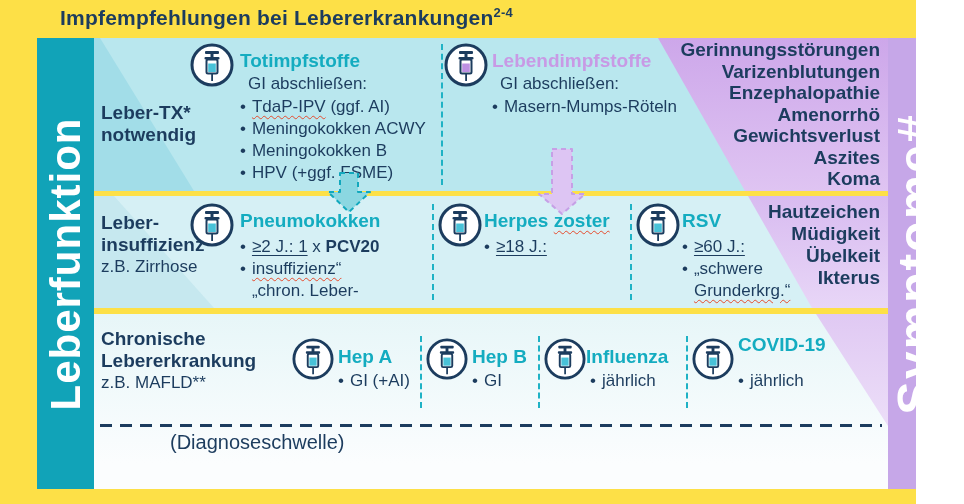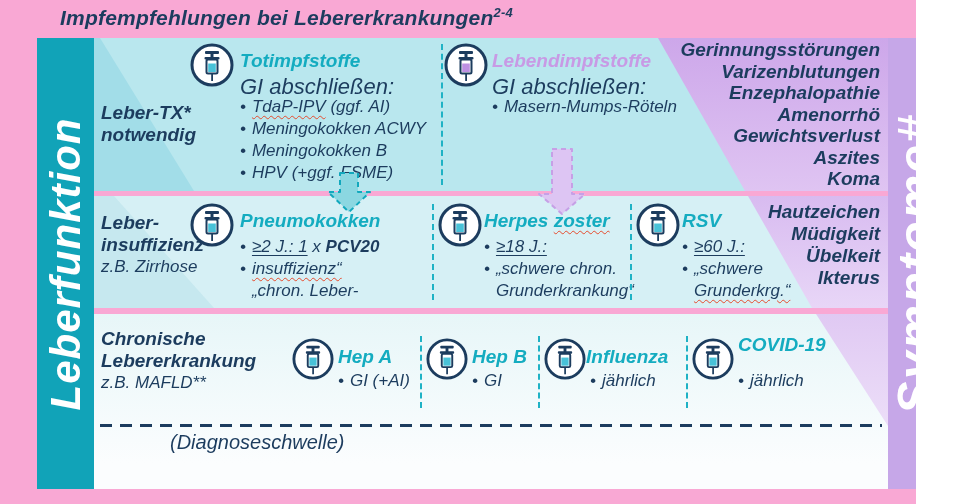--- a/index.html
+++ b/index.html
@@ -1,17 +1,17 @@
 <!DOCTYPE html>
 <html style="--navy: #1c3c5e; --teal: #14acc0; --purple_heading: #c89ae5; --left_bar: #11a3b8; --right_bar: #c6a7e8; --row1_bg: #b9e7ee; --row1_accent: #a2dde8; --row2_bg: #d6f0f5; --row3_top: #e7f6f8; --red_wavy: #e64b2e; --divider: #1fb2c5;"><head>
 <meta charset="utf-8">
 <style>
   html,body{margin:0;padding:0;background:#fff;}
-  .canvas{position:relative;width:916px;height:504px;background:#f9a8d4;overflow:hidden;
-          font-family:"Liberation Sans",sans-serif;color:var(--navy);font-style:italic;}
+  .canvas{position:relative;width:916px;height:504px;background:#fde047;overflow:hidden;
+          font-family:"Liberation Sans",sans-serif;color:var(--navy);}
   .abs{position:absolute;}
 
   .title{left:60px;top:5px;font-size:21px;font-weight:700;color:var(--navy);letter-spacing:.2px;}
   .title sup{font-size:13px;}
 
   .vbar{display:flex;align-items:center;justify-content:center;overflow:hidden;}
   .vbar>span{transform:rotate(-90deg);white-space:nowrap;color:#fff;font-weight:700;}
   .bar-left{left:37px;top:38px;width:57px;height:451px;background:var(--left_bar);}
   .bar-left>span{font-size:42px;letter-spacing:1px;}
   .bar-right{left:888px;top:38px;width:55px;height:451px;background:var(--right_bar);}
@@ -42,21 +42,21 @@
   .rowlabel{position:absolute;left:7px;font-size:19px;line-height:22px;font-weight:700;color:var(--navy);}
   .rowlabel .sub{font-weight:400;font-size:17px;}
 
   .syringe{position:absolute;width:44px;height:44px;}
   .syringe.cyan{color:#49c2d8;}
   .syringe.purple{color:#bd8fe2;}
   .syringe svg{width:100%;height:100%;display:block;}
 
   .vaxhead{position:absolute;font-size:19px;font-weight:700;color:var(--teal);white-space:nowrap;}
   .vaxhead.purple{color:var(--purple_heading);}
-  .vaxsub{position:absolute;font-size:22px;color:var(--navy);}
+  .vaxsub{position:absolute;font-size:17px;color:var(--navy);margin-left:8px;}
   .bullets{position:absolute;font-size:17px;line-height:22px;color:var(--navy);}
   .bullet{display:flex;gap:6px;}
   .bullet::before{content:"•";flex:0 0 auto;}
   .bline{display:block;}
   .u{text-decoration:underline;text-underline-offset:2.5px;}
   .wavy{text-decoration:underline;text-decoration-style:wavy;text-decoration-color:var(--red_wavy);
         text-decoration-thickness:1px;text-underline-offset:3px;}
   b{font-weight:700;}
 
   .vdiv{position:absolute;width:0;border-left:2px dashed var(--divider);}
@@ -206,26 +206,20 @@
           <rect x="16.5" y="16.5" width="11" height="14" rx="1.5" fill="#fff" stroke="#1c3c5e" stroke-width="2"></rect>
           <rect x="18.2" y="20.5" width="7.6" height="8.5" fill="currentColor"></rect>
           <rect x="21.2" y="31" width="1.8" height="7" fill="#1c3c5e"></rect>
         </svg>
     </div>
     <div class="vaxhead" style="left:390px;top:14px"><span>Herpes </span><span class="wavy">zoster</span></div>
     <div class="bullets" style="left:390px;top:40px">
       <div class="bullet">
           <span class="u">≥18 J.:</span>
         </div>
-      <div class="bullet">
-          <span>
-            <span class="bline">„schwere chron.</span>
-            <span class="bline">Grunderkrankung“</span>
-          </span>
-        </div>
     </div>
 
     <div class="vdiv" style="left:536px;top:8px;height:96px"></div>
 
     <div class="syringe cyan" style="left:542px;top:7px">
       <svg viewBox="0 0 44 44">
           <circle cx="22" cy="22" r="20" fill="#fff" stroke="#1c3c5e" stroke-width="3"></circle>
           <rect x="15" y="8" width="14" height="3" rx="1" fill="#1c3c5e"></rect>
           <rect x="20.5" y="10.5" width="3" height="4.5" fill="#1c3c5e"></rect>
           <rect x="14.5" y="14" width="15" height="2.5" rx="1" fill="#1c3c5e"></rect>

